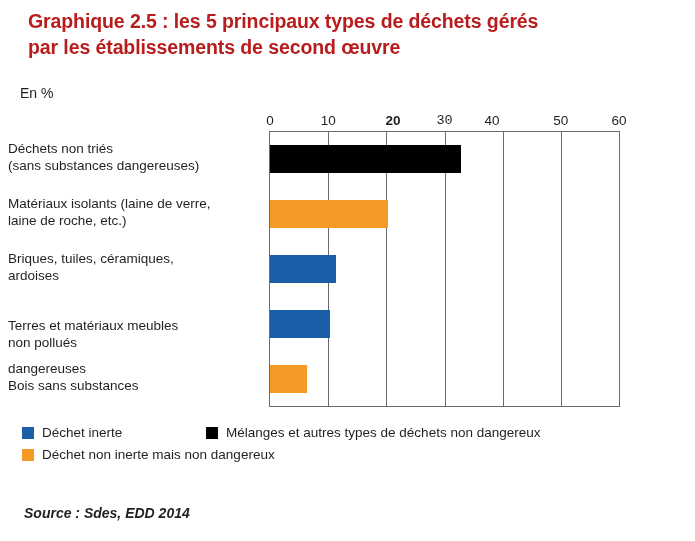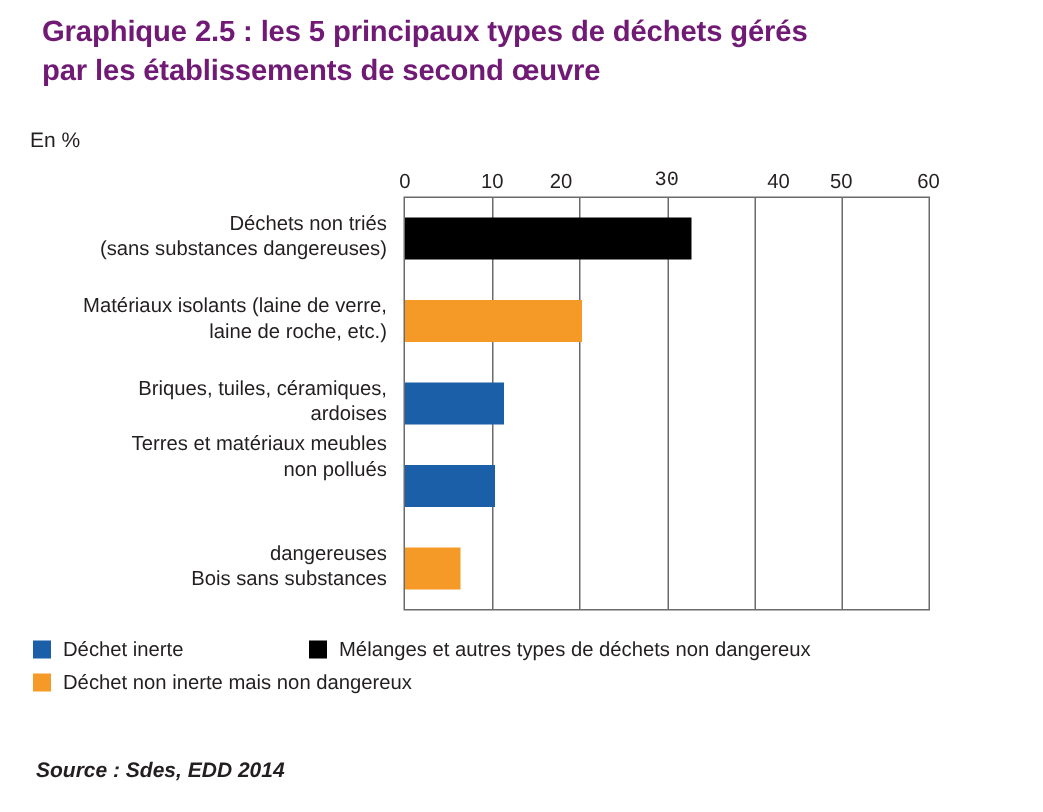--- a/index.html
+++ b/index.html
@@ -23,21 +23,21 @@
     padding: 0;
   }
   .title {
     position: absolute;
     left: 28px;
     top: 8px;
     width: 640px;
     font-size: 19.5px;
     font-weight: bold;
     line-height: 26px;
-    color: #701a75;
+    color: #b91c1c;
     letter-spacing: -0.1px;
   }
   .title-line2 { display: block; }
   .unit-label {
     position: absolute;
     left: 20px;
     top: 85px;
     font-size: 14px;
     color: #231f20;
   }
@@ -93,21 +93,21 @@
     position: absolute;
     left: 8px;
     top: 131px;
     width: 256px;
     height: 276px;
   }
   .cat-label {
     position: absolute;
     right: 6px;
     width: 250px;
-    text-align: right;
+    text-align: left;
     font-size: 13.5px;
     line-height: 17px;
     color: #231f20;
   }
 
   
   .legend {
     position: absolute;
     left: 22px;
     top: 425px;
@@ -156,23 +156,23 @@
   <div class="title">
     <span>Graphique 2.5 : les 5 principaux types de déchets gérés</span>
     <span class="title-line2">par les établissements de second œuvre</span>
   </div>
 
   <div class="unit-label">En %</div>
 
   <div class="axis-ticks" id="axis-ticks">
       <span class="tick-label" style="left: 1px;">0</span>
       <span class="tick-label" style="left: 59.1667px;">10</span>
-      <span class="tick-label" style="left: 105px;">20</span>
+      <span class="tick-label" style="left: 124px; font-weight: bold;">20</span>
       <span class="tick-label" style="left: 175.5px; font-family: Liberation Mono, monospace;">30</span>
-      <span class="tick-label" style="left: 250px;">40</span>
+      <span class="tick-label" style="left: 223px;">40</span>
       <span class="tick-label" style="left: 291.833px;">50</span>
       <span class="tick-label" style="left: 350px;">60</span>
     </div>
 
   <div class="plot-area" id="plot-area">
       <div class="gridline" style="left: 58.1667px;"></div>
       <div class="gridline" style="left: 116.333px;"></div>
       <div class="gridline" style="left: 174.5px;"></div>
       <div class="gridline" style="left: 232.667px;"></div>
       <div class="gridline" style="left: 290.833px;"></div>
@@ -192,21 +192,21 @@
         <div>(sans substances dangereuses)</div>
       </div>
       <div class="cat-label" style="top: 64.2px;">
         <div>Matériaux isolants (laine de verre,</div>
         <div>laine de roche, etc.)</div>
       </div>
       <div class="cat-label" style="top: 119px;">
         <div>Briques, tuiles, céramiques,</div>
         <div>ardoises</div>
       </div>
-      <div class="cat-label" style="top: 156px;">
+      <div class="cat-label" style="top: 186px;">
         <div>Terres et matériaux meubles</div>
         <div>non pollués</div>
       </div>
       <div class="cat-label" style="top: 228.6px;">
         <div>dangereuses</div>
         <div>Bois sans substances</div>
       </div>
     </div>
 
   <div class="legend">

